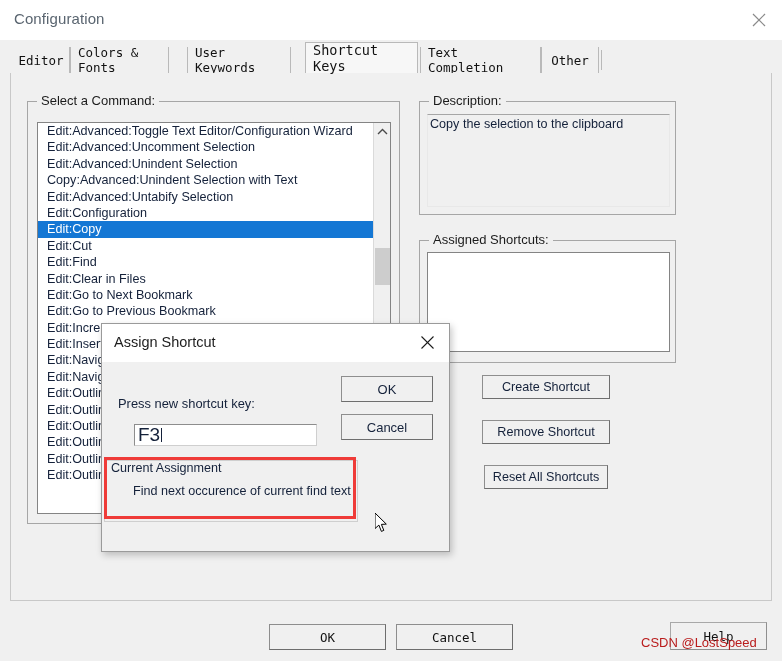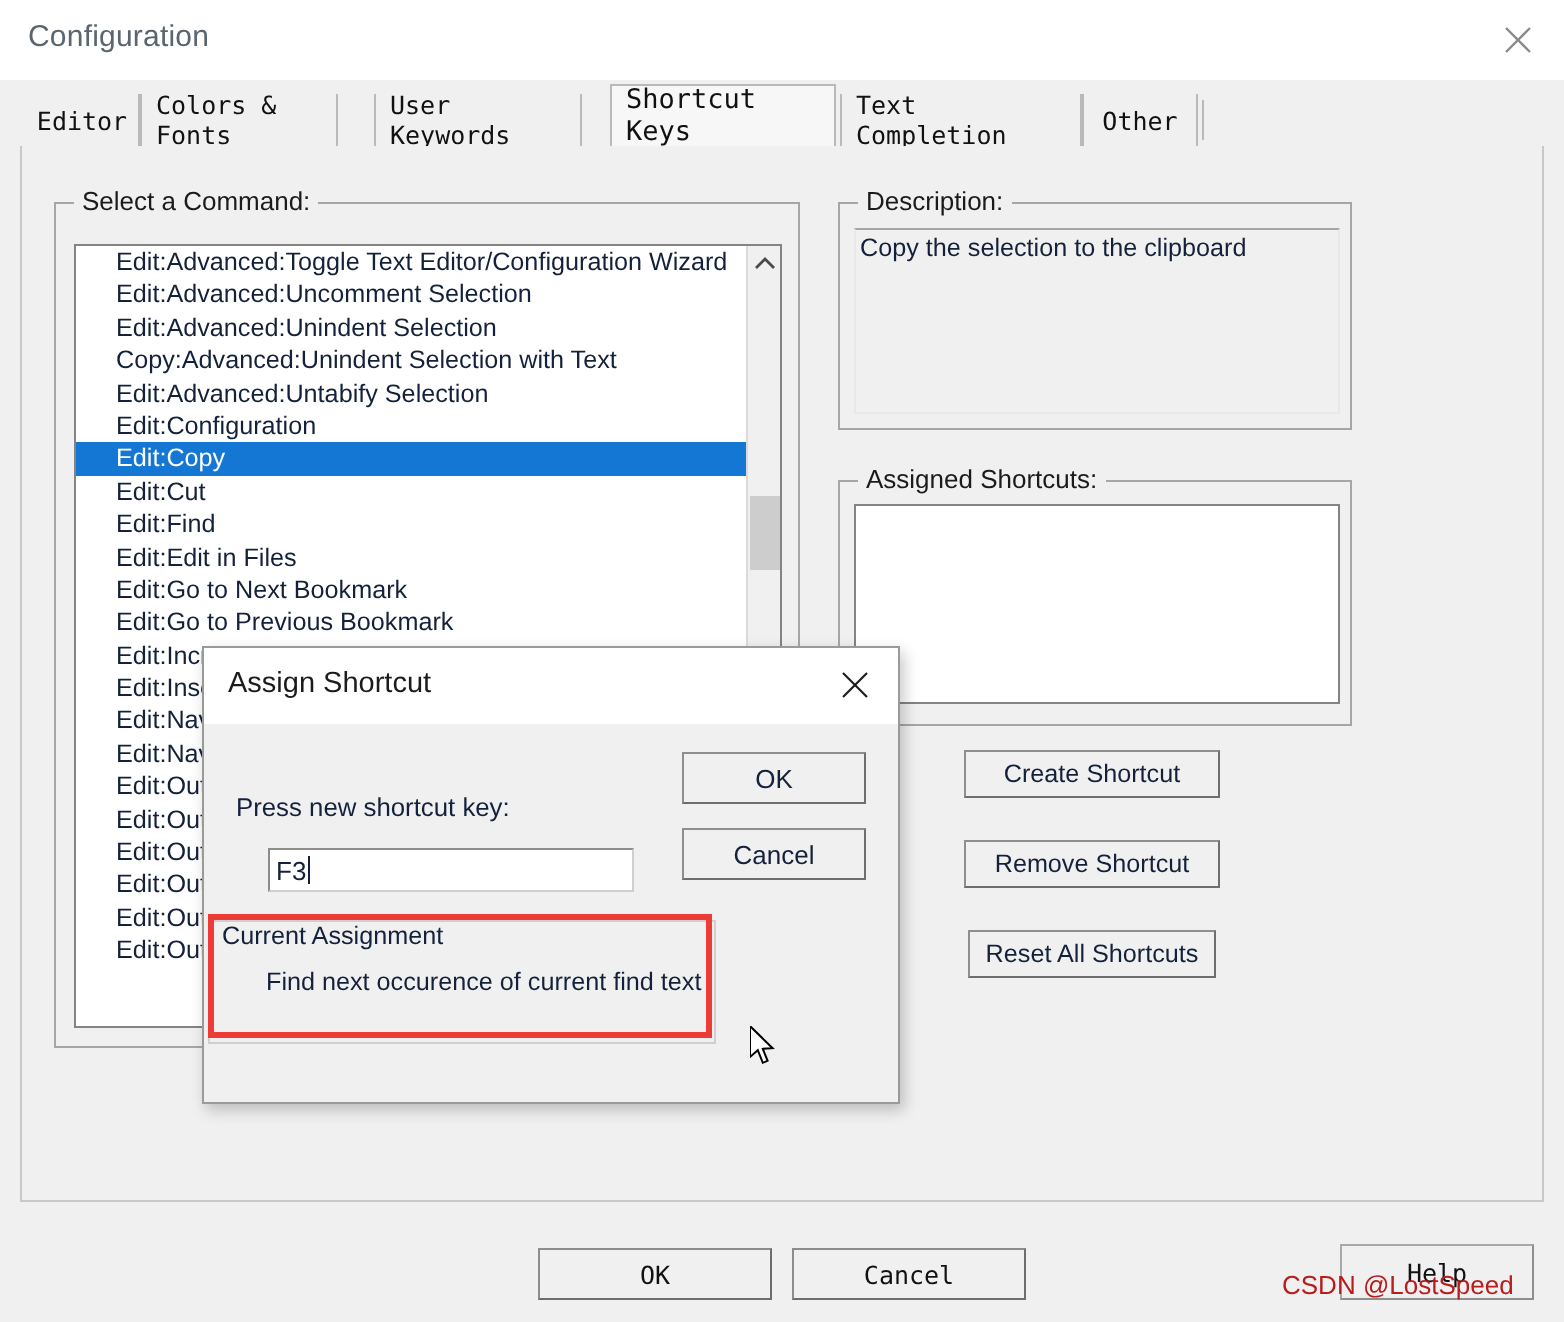--- a/index.html
+++ b/index.html
@@ -93,21 +93,21 @@
     width: 354px; height: 392px;
     background: #ffffff;
     border: 1px solid #848484;
     overflow: hidden;
   }
   .cmd-rows { position: absolute; left: 0; top: 0; width: 337px; }
   .cmd-row {
     height: 16.4px; line-height: 16.4px;
     font-size: 12.6px;
     color: #14213a;
-    padding-left: 20px;
+    padding-left: 9px;
     white-space: nowrap;
     font-family: "Liberation Sans", sans-serif;
   }
   .cmd-row.selected { background: #1477d4; color: #ffffff; }
 
   .cmd-scrollbar {
     position: absolute; right: 0; top: 0; width: 17px; height: 100%;
     background: #f0f0f0; border-left: 1px solid #dadada;
   }
   .sb-arrow {
@@ -212,21 +212,21 @@
     font-family: "Liberation Sans", sans-serif;
   }
   .dlg-input {
     position: absolute; left: 32px; top: 100px; width: 183px; height: 22px;
     background: #ffffff;
     border: 1px solid #8d8d8d;
     border-right-color: #cfcfcf;
     border-bottom-color: #cfcfcf;
     display: flex; align-items: center;
     padding-left: 3px;
-    font-size: 13px; color: #14213a;
+    font-size: 19px; color: #14213a;
     font-family: "Liberation Sans", sans-serif;
   }
   .caret {
     display: inline-block; width: 1px; height: 14px;
     background: #14213a; margin-left: 1px;
   }
   .dlg-btn {
     position: absolute;
     background: #f0f0f0;
     border: 1px solid #8e8e8e;
@@ -308,21 +308,21 @@
       <div class="cmd-rows" id="cmd-rows">
           <div class="cmd-row">Edit:Advanced:Toggle Text Editor/Configuration Wizard</div>
           <div class="cmd-row">Edit:Advanced:Uncomment Selection</div>
           <div class="cmd-row">Edit:Advanced:Unindent Selection</div>
           <div class="cmd-row">Copy:Advanced:Unindent Selection with Text</div>
           <div class="cmd-row">Edit:Advanced:Untabify Selection</div>
           <div class="cmd-row">Edit:Configuration</div>
           <div class="cmd-row selected">Edit:Copy</div>
           <div class="cmd-row">Edit:Cut</div>
           <div class="cmd-row">Edit:Find</div>
-          <div class="cmd-row">Edit:Edit in Files</div>
+          <div class="cmd-row">Edit:Clear in Files</div>
           <div class="cmd-row">Edit:Go to Next Bookmark</div>
           <div class="cmd-row">Edit:Go to Previous Bookmark</div>
           <div class="cmd-row">Edit:Increment</div>
           <div class="cmd-row">Edit:Insert</div>
           <div class="cmd-row">Edit:Navigate</div>
           <div class="cmd-row">Edit:Navigate</div>
           <div class="cmd-row">Edit:Outline</div>
           <div class="cmd-row">Edit:Outline</div>
           <div class="cmd-row">Edit:Outline</div>
           <div class="cmd-row">Edit:Outline</div>

